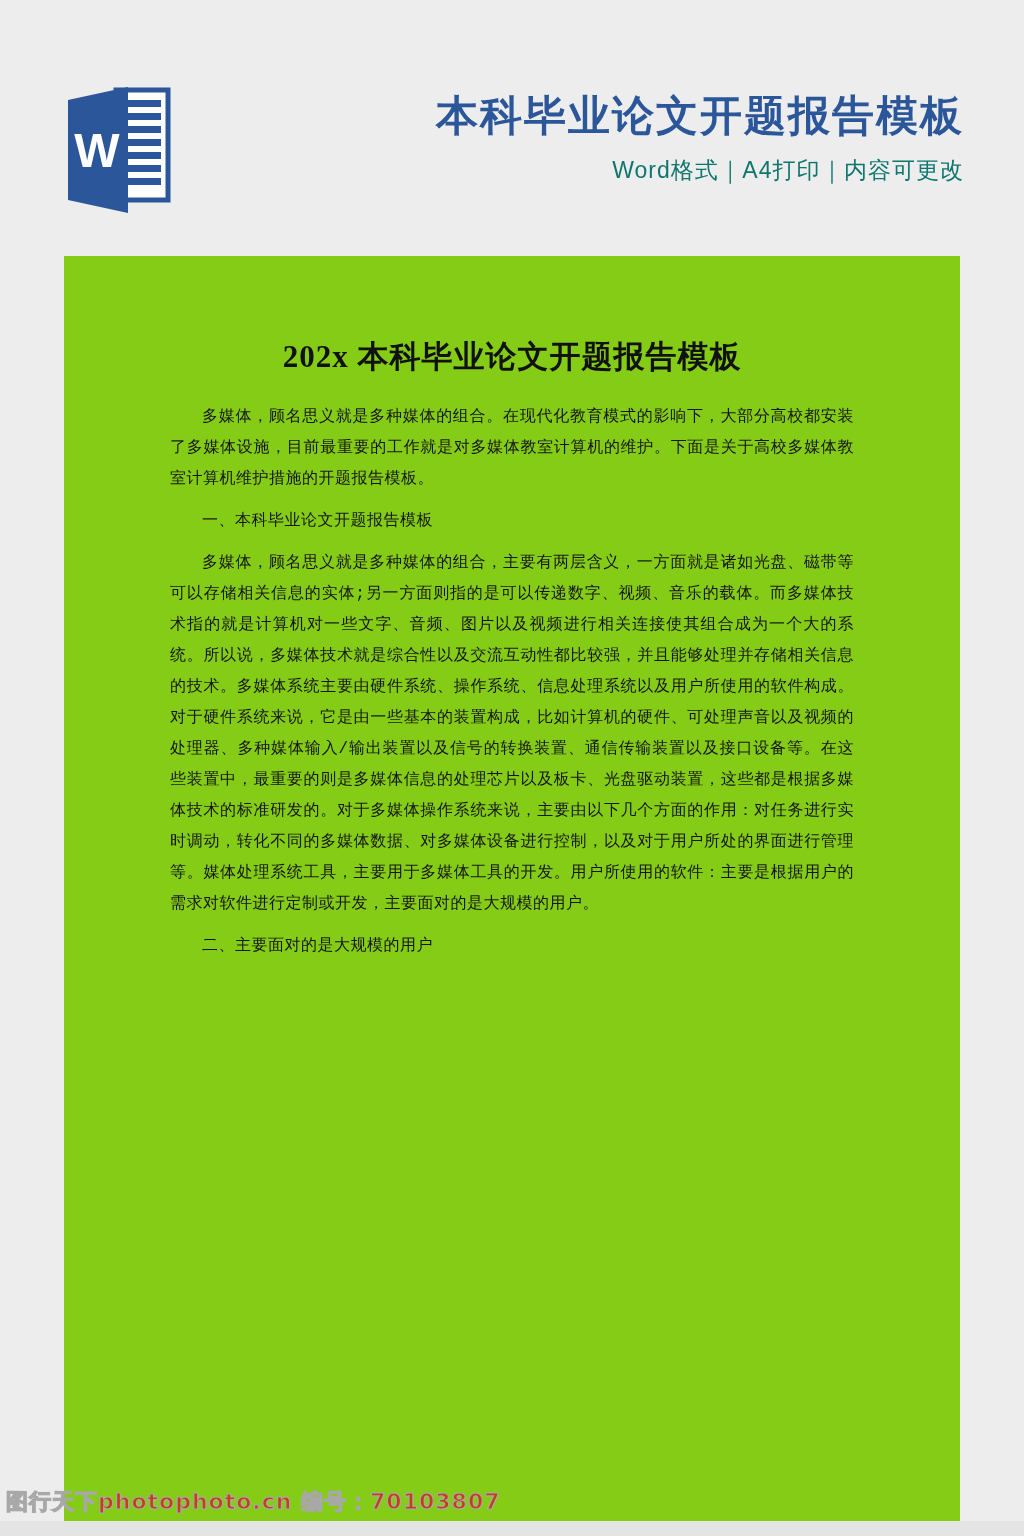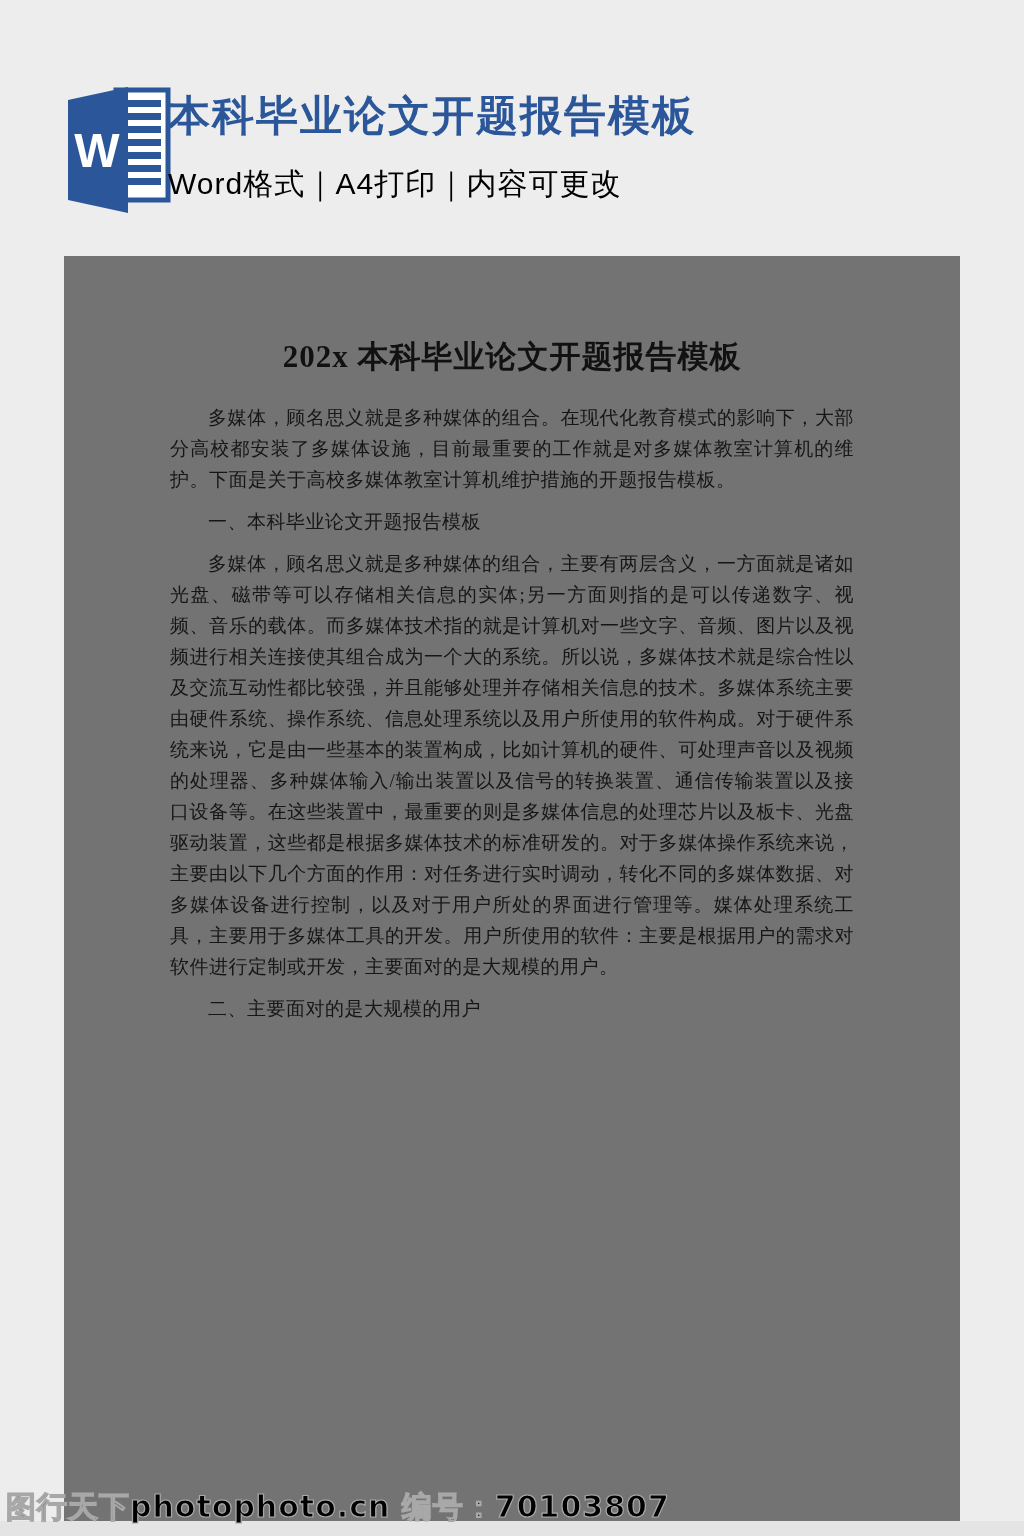--- a/index.html
+++ b/index.html
@@ -4,53 +4,53 @@
 <style>
   html,body{margin:0;padding:0;}
   body{
     width:1024px;height:1536px;position:relative;overflow:hidden;
     background:#EDEDED;
     font-family:"Liberation Sans", sans-serif;
   }
   
   .header{position:absolute;left:0;top:0;width:1024px;height:256px;}
   .word-icon{position:absolute;left:64px;top:84px;width:114px;height:132px;}
-  .header-text{position:absolute;left:168px;right:60px;top:92px;text-align:left;}
+  .header-text{position:absolute;left:168px;right:60px;top:92px;text-align:right;}
   .header-title{
     font-size:42px;font-weight:700;color:#2B579A;letter-spacing:2px;line-height:48px;
   }
   .header-subtitle{
-    margin-top:24px;font-size:30px;color:#000000;letter-spacing:1px;
+    margin-top:15px;font-size:23px;color:#0f766e;letter-spacing:1px;
   }
   
   .doc-page{
     position:absolute;left:64px;top:256px;width:896px;height:1266px;
-    background:#737373;overflow:hidden;box-sizing:border-box;
+    background:#84cc16;overflow:hidden;box-sizing:border-box;
     padding:80px 106px 0 106px;
   }
   .doc-title{
     font-family:"Liberation Serif","DejaVu Serif",serif;
     font-size:31px;font-weight:700;color:#111;text-align:center;
     margin:0 0 24px 0;letter-spacing:1px;
   }
   .doc-p{
-    font-family:Liberation Serif, serif;
-    font-size:19px;line-height:31px;color:#161616;
+    font-family:Liberation Mono, monospace;
+    font-size:16px;line-height:31px;color:#161616;
     text-align:justify;text-indent:2em;margin:0 0 11px 0;
     letter-spacing:0.5px;
   }
   
   .footer-strip{
     position:absolute;left:0;bottom:0;width:1024px;height:15px;background:#e4e4e4;
   }
   .watermark{
     position:absolute;left:6px;top:1487px;
     font-family:"DejaVu Sans", sans-serif;
-    font-size:30px;font-weight:700;letter-spacing:1px;
-    color:#000000;
+    font-size:22px;font-weight:700;letter-spacing:1px;
+    color:#c2410c;
     -webkit-text-stroke:1.2px #a8a8a8;
     text-shadow:0 0 1px #b5b5b5;
     white-space:nowrap;
   }
 </style>
 </head>
 <body>
 
 <div class="header">
   <svg class="word-icon" viewBox="0 0 114 132" xmlns="http://www.w3.org/2000/svg">

